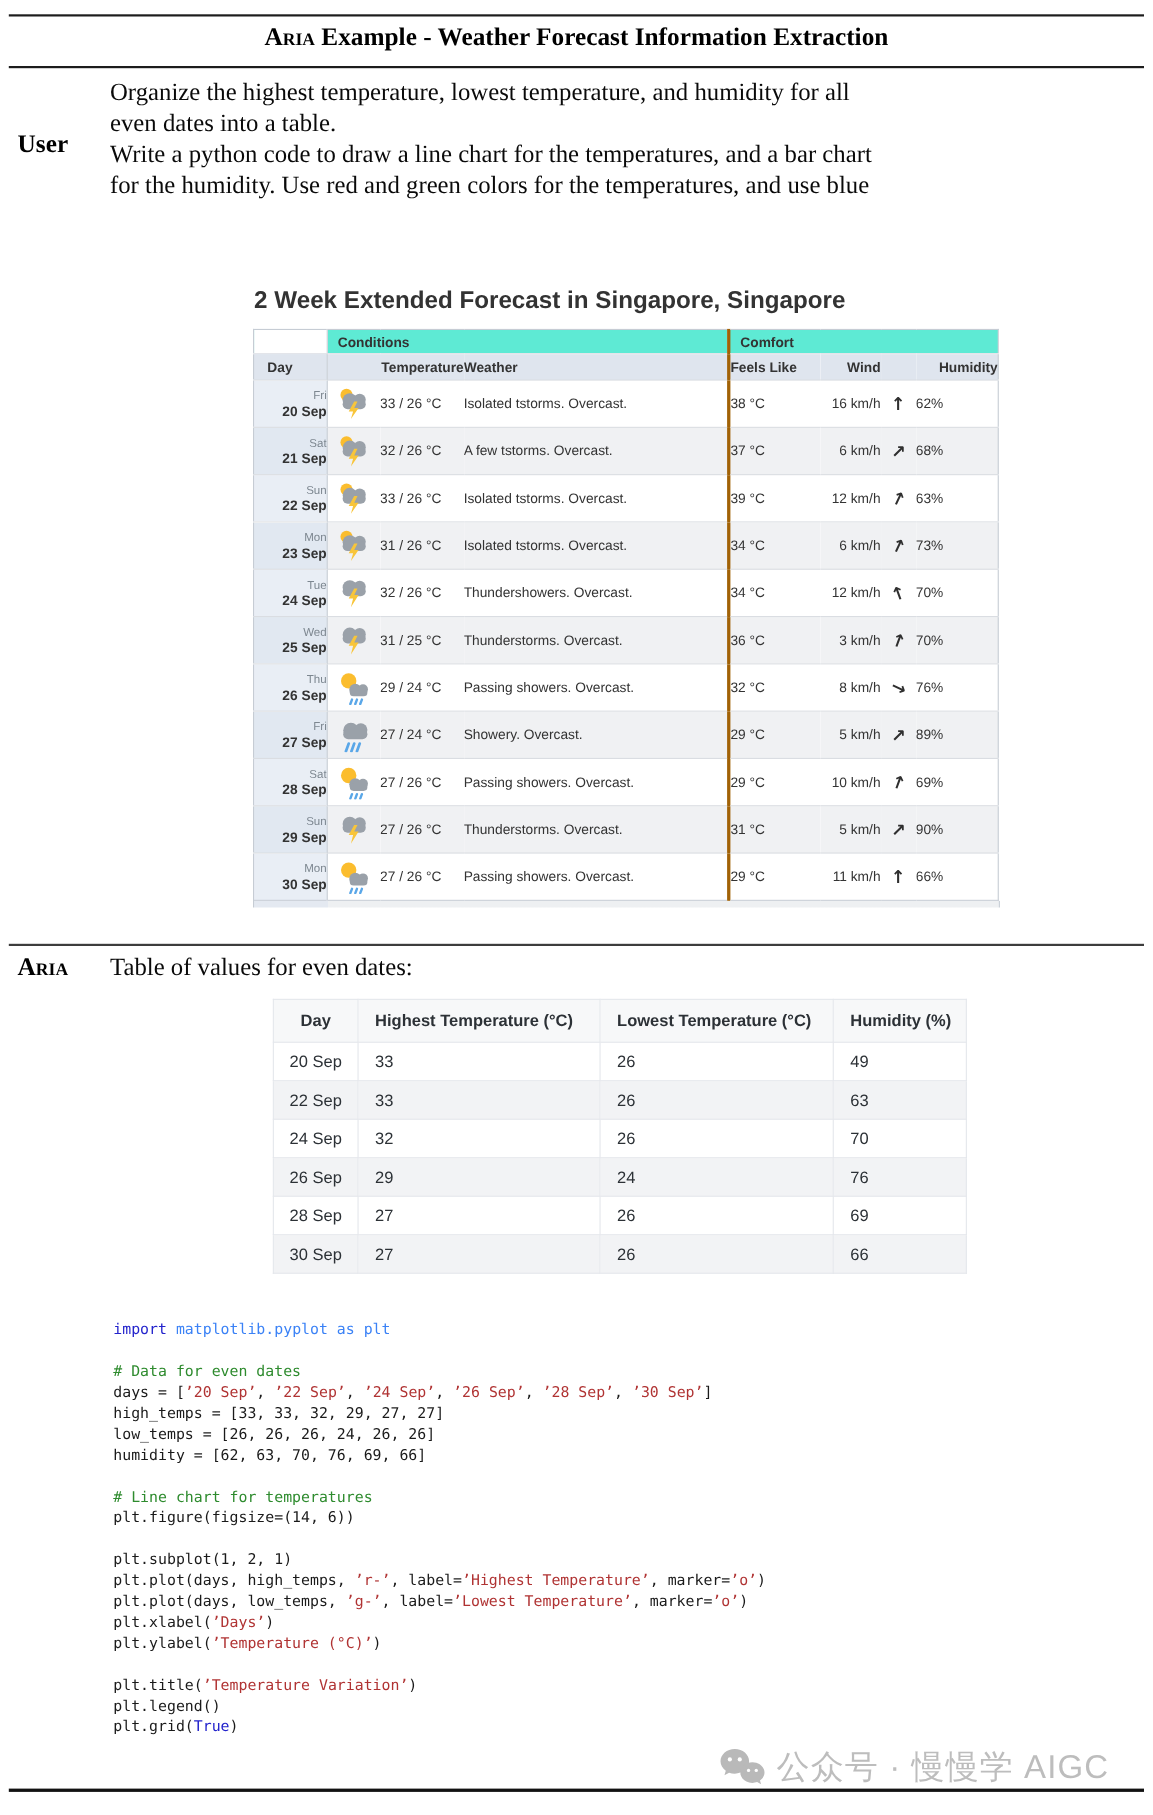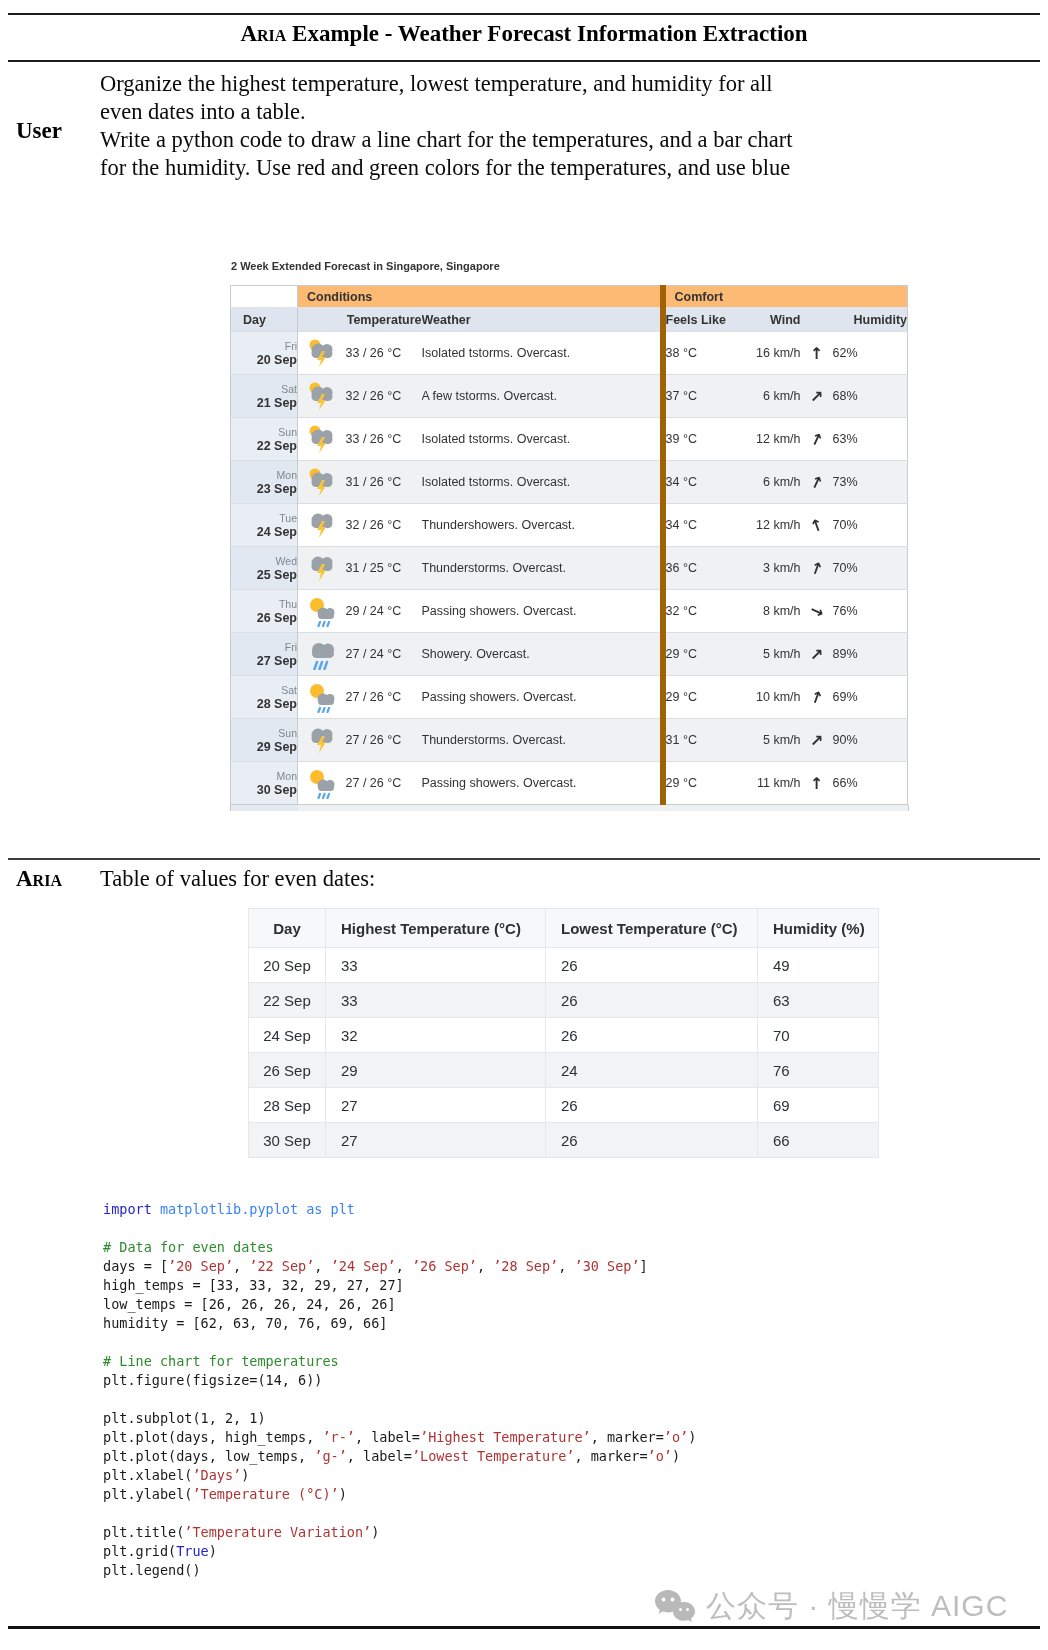--- a/index.html
+++ b/index.html
@@ -19,43 +19,43 @@
   .speaker-user{top:70px;margin-top:48px;}
   .speaker-aria{top:866px;}
 
   .user-text{position:absolute;left:100px;top:70px;width:905px;font-size:22.5px;color:#0a0a0a;}
   .user-text .tline{height:28px;line-height:28px;white-space:nowrap;}
   .aria-intro{position:absolute;left:100px;top:866px;font-size:22.5px;color:#0a0a0a;}
 
   
   .forecast-block{position:absolute;left:230px;top:260px;width:678px;
     font-family:"Liberation Sans",sans-serif;}
-  .wf-title{font-size:11px;font-weight:bold;color:#333;margin:0 0 13px 1px;}
+  .wf-title{font-size:22px;font-weight:bold;color:#333;margin:0 0 13px 1px;}
   table.wtable{border-collapse:collapse;table-layout:fixed;width:677px;
     border:1px solid #c6ccd4;background:#fff;font-size:12.5px;color:#333;}
   .wtable th,.wtable td{padding:0;overflow:hidden;white-space:nowrap;}
-  .wtable thead tr.ghead{height:22px;background:#fdba74;padding-left:24px;}
+  .wtable thead tr.ghead{height:22px;background:#5eead4;padding-left:24px;}
   .wtable thead tr.ghead th{font-size:12.5px;font-weight:bold;text-align:left;padding-left:9px;
     border-bottom:1px solid #e0e3e8;}
   .wtable thead tr.chead{height:24px;background:#dfe5ee;}
   .wtable thead tr.chead th{font-size:12.5px;font-weight:bold;}
   .wtable tbody tr{height:43px;background:#fff;}
   .wtable tbody tr:nth-child(even){background:#f0f1f3;}
   .wtable tbody tr{border-top:1px solid #dadde2;padding-left:48px;}
   .c-day{background:#e9eef5;border-right:1px solid #c6ccd4;text-align:right;padding-right:12px;}
   .wtable tbody tr:nth-child(even) .c-day{background:#e1e8f1;}
   th.c-day{background:#fff;}
   .h-day{text-align:left !important;padding-left:12px !important;background:#dfe5ee;
     border-right:1px solid #c6ccd4;}
   .h-temp{text-align:right;padding-right:5px;}
   .h-weather{text-align:left;padding-left:28px;}
   .h-feels{text-align:left;padding-left:9px;}
   .h-wind{text-align:right;padding-right:10px;}
   .h-hum{text-align:right;padding-right:27px;}
-  .gh-comfort,.b-feels{border-left:6px solid #a16207;}
+  .gh-comfort,.b-feels{border-left:3px solid #a16207;}
   .wd{font-size:10.5px;color:#7d8790;line-height:13px;margin-top:2px;}
   .dt{font-size:12.5px;font-weight:bold;color:#333;line-height:15px;}
   .c-icon{text-align:center;}
   .wicon{width:34px;height:32px;vertical-align:middle;}
   .c-temp{text-align:left;padding-left:5px;}
   .c-weather{text-align:left;padding-left:28px;}
   .c-feels{text-align:left;padding-left:9px;}
   .c-wind{text-align:right;padding-right:10px;}
   .c-arrow{text-align:center;}
   .arrow{display:inline-block;font-size:16px;font-weight:bold;color:#2f2f2f;
@@ -463,22 +463,22 @@
     <div class="code-line"><span style="color: rgb(46, 139, 46);"># Line chart for temperatures</span></div>
     <div class="code-line"><span style="color: rgb(26, 26, 26);">plt.figure(figsize=(14, 6))</span></div>
     <div class="code-line">&nbsp;</div>
     <div class="code-line"><span style="color: rgb(26, 26, 26);">plt.subplot(1, 2, 1)</span></div>
     <div class="code-line"><span style="color: rgb(26, 26, 26);">plt.plot(days, high_temps, </span><span style="color: rgb(176, 51, 51);">’r-’</span><span style="color: rgb(26, 26, 26);">, label=</span><span style="color: rgb(176, 51, 51);">’Highest Temperature’</span><span style="color: rgb(26, 26, 26);">, marker=</span><span style="color: rgb(176, 51, 51);">’o’</span><span style="color: rgb(26, 26, 26);">)</span></div>
     <div class="code-line"><span style="color: rgb(26, 26, 26);">plt.plot(days, low_temps, </span><span style="color: rgb(176, 51, 51);">’g-’</span><span style="color: rgb(26, 26, 26);">, label=</span><span style="color: rgb(176, 51, 51);">’Lowest Temperature’</span><span style="color: rgb(26, 26, 26);">, marker=</span><span style="color: rgb(176, 51, 51);">’o’</span><span style="color: rgb(26, 26, 26);">)</span></div>
     <div class="code-line"><span style="color: rgb(26, 26, 26);">plt.xlabel(</span><span style="color: rgb(176, 51, 51);">’Days’</span><span style="color: rgb(26, 26, 26);">)</span></div>
     <div class="code-line"><span style="color: rgb(26, 26, 26);">plt.ylabel(</span><span style="color: rgb(176, 51, 51);">’Temperature (°C)’</span><span style="color: rgb(26, 26, 26);">)</span></div>
     <div class="code-line">&nbsp;</div>
     <div class="code-line"><span style="color: rgb(26, 26, 26);">plt.title(</span><span style="color: rgb(176, 51, 51);">’Temperature Variation’</span><span style="color: rgb(26, 26, 26);">)</span></div>
+    <div class="code-line"><span style="color: rgb(26, 26, 26);">plt.legend()</span></div>
     <div class="code-line"><span style="color: rgb(26, 26, 26);">plt.grid(</span><span style="color: rgb(35, 35, 204);">True</span><span style="color: rgb(26, 26, 26);">)</span></div>
-    <div class="code-line"><span style="color: rgb(26, 26, 26);">plt.legend()</span></div>
   </div>
 
 <div class="watermark">
   <svg class="wm-icon" viewBox="0 0 44 38">
     <g fill="#b9b9b9">
       <path d="M16 2C8.8 2 3 7 3 13.2c0 3.5 1.9 6.6 4.8 8.6l-1.2 4 4.2-2.2c1.6.5 3.4.8 5.2.8 7.2 0 13-5 13-11.2S23.2 2 16 2z"></path>
       <path d="M32 14c-6.1 0-11 4.2-11 9.4 0 5.2 4.9 9.4 11 9.4 1.5 0 3-.3 4.3-.7l3.6 1.9-1-3.4c2.5-1.7 4.1-4.3 4.1-7.2 0-5.2-4.9-9.4-11-9.4z"></path>
     </g>
     <g fill="#ffffff">
       <circle cx="11.5" cy="11.5" r="1.9"></circle>

